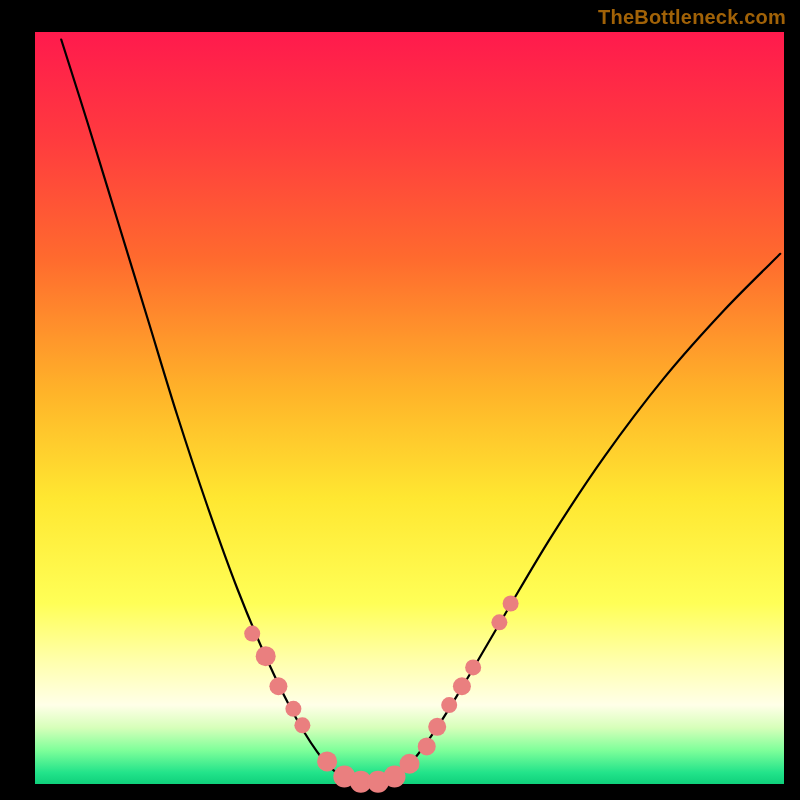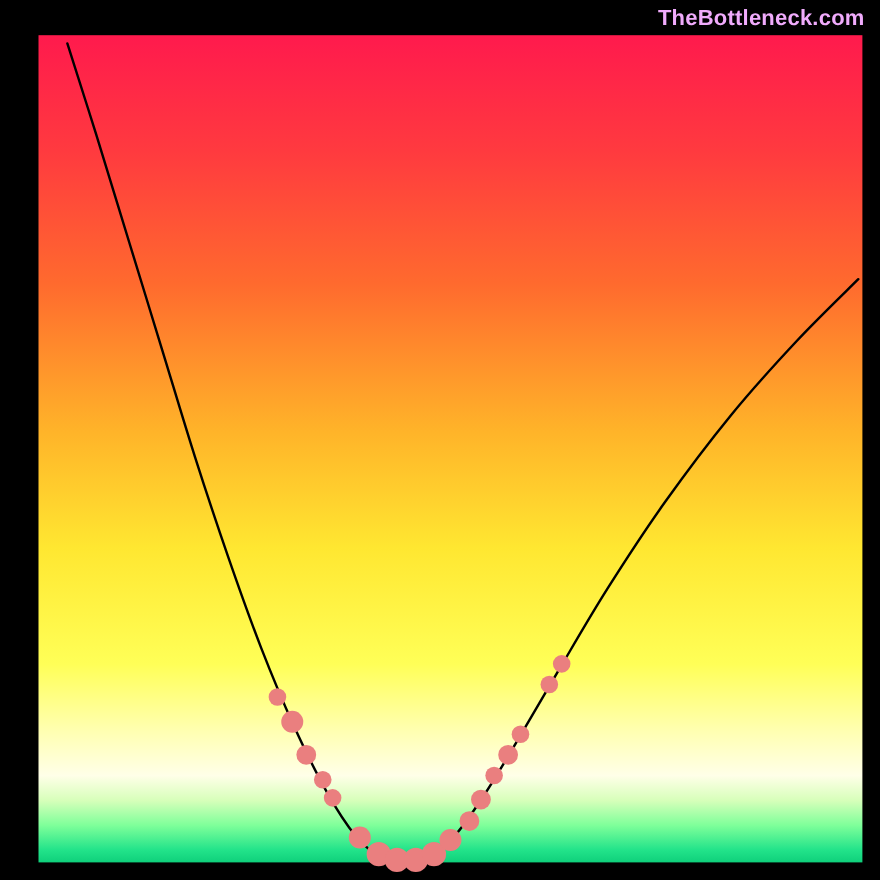--- a/index.html
+++ b/index.html
@@ -13,21 +13,21 @@
     height: 800px;
     background: #000;
   }
   .watermark {
     position: absolute;
     top: 6px;
     right: 14px;
     font-family: Arial, Helvetica, sans-serif;
     font-size: 20px;
     font-weight: 600;
-    color: #f0abfc;
+    color: #a16207;
     letter-spacing: 0.2px;
   }
   svg {
     display: block;
   }
 </style>
 </head>
 <body>
 
 <div class="chart-container">

